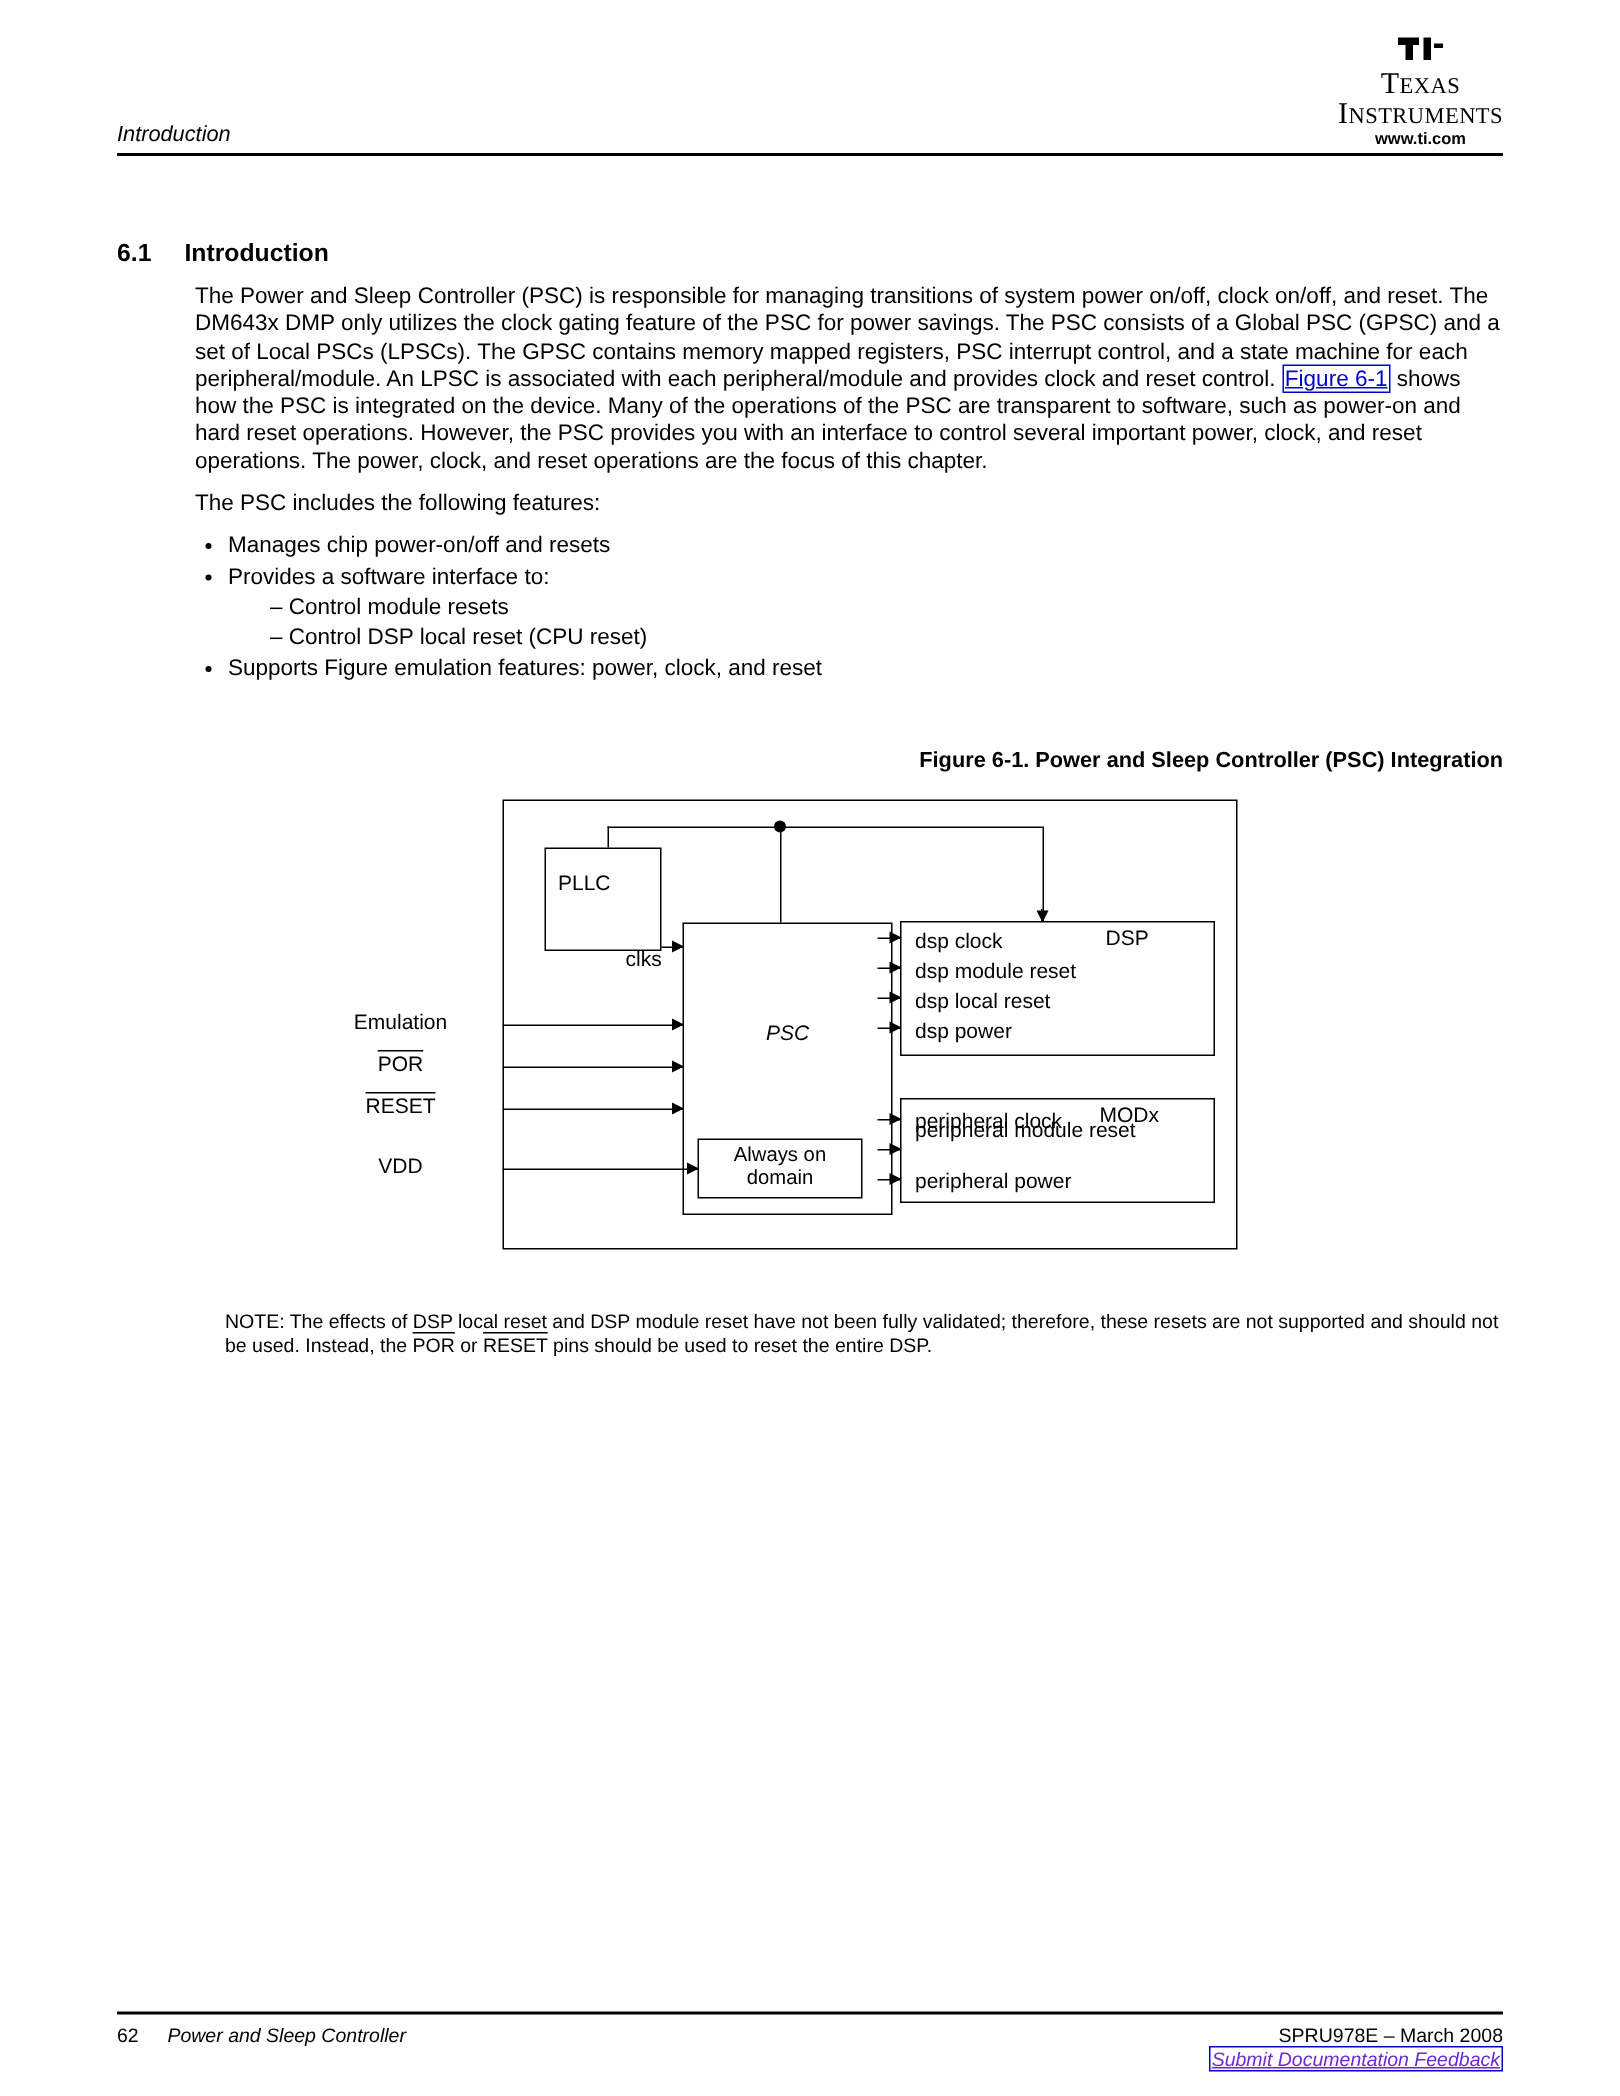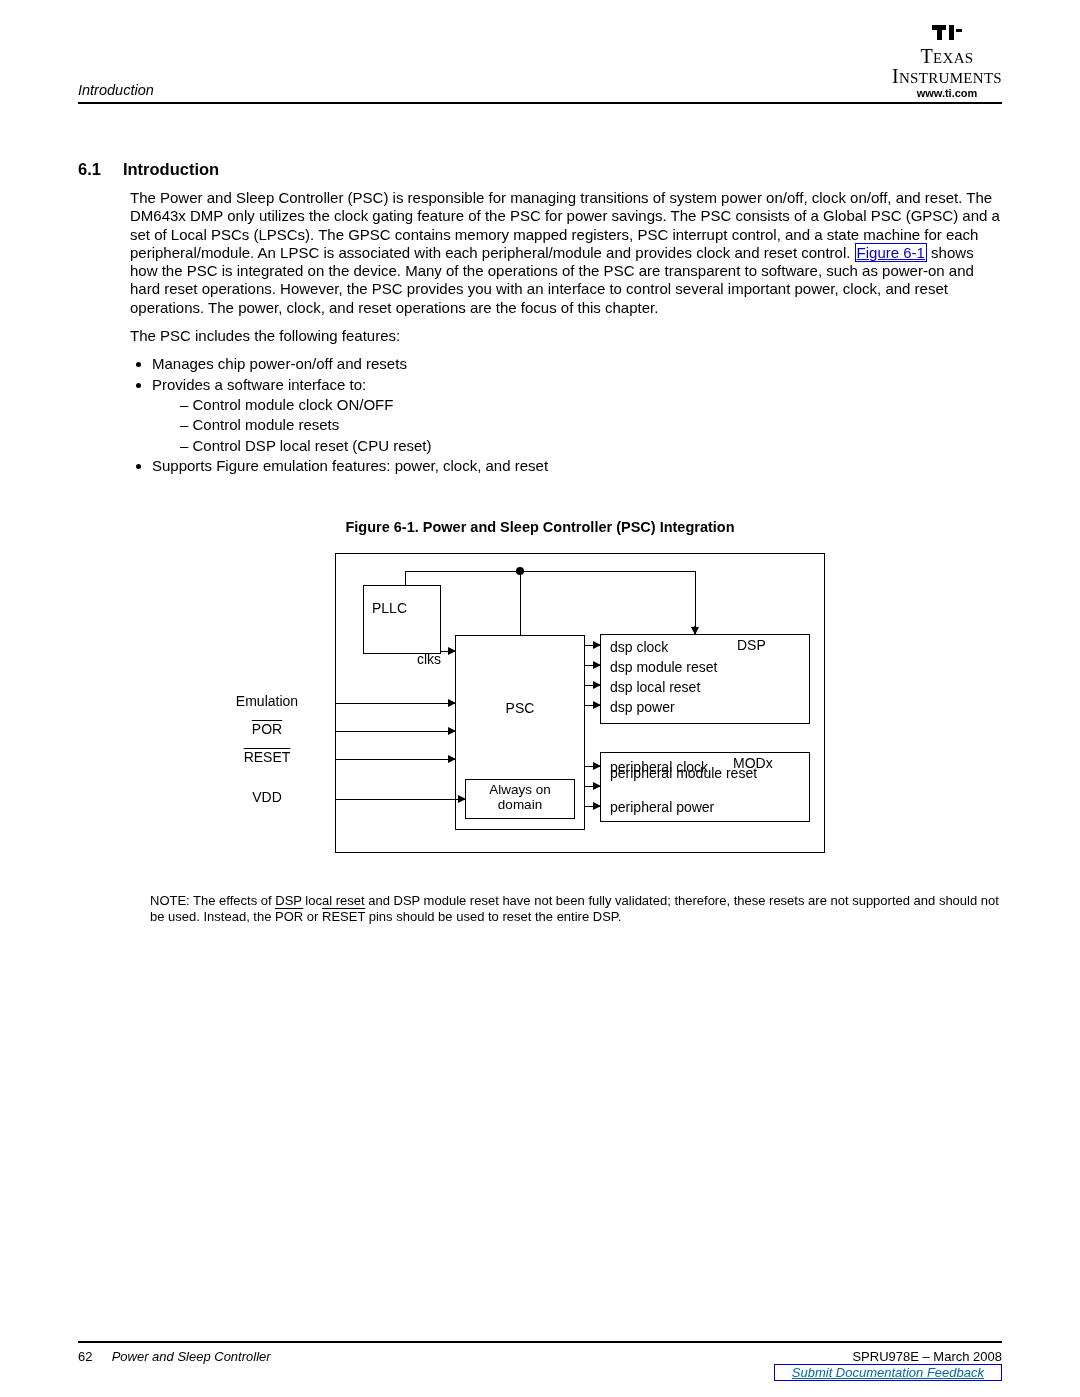--- a/index.html
+++ b/index.html
@@ -12,37 +12,37 @@
   .runhead{font-style:italic;font-size:14.5px;margin-top:54px;}
   .topline{border-top:2px solid #000;margin-top:4px;}
   .section-head{margin-top:56px;display:flex;gap:22px;font-weight:700;font-size:16.5px;}
   .body{margin:10px 0 0 52px;font-size:15px;line-height:1.22;}
   .body p{margin:0 0 10px 0;}
   .body ul{margin:2px 0 0 0;padding-left:22px;}
   .body ul li{margin:2px 0;}
   .body ul ul{list-style:none;padding-left:28px;}
   .body ul ul li::before{content:"–  ";}
   .link{color:#0000d0;border:1px solid #0000d0;padding:0 1px;text-decoration:underline;}
-  .figcap{text-align:center;font-weight:700;font-size:14.5px;margin-top:44px;}
+  .figcap{text-align:right;font-weight:700;font-size:14.5px;margin-top:44px;}
   .overline{text-decoration:overline;}
   .figure{margin:18px auto 0 auto;width:570px;font-size:14px;}
   .note{margin:30px 0 0 72px;font-size:13px;line-height:1.25;}
   .botline{position:absolute;left:78px;right:78px;bottom:54px;border-top:2px solid #000;}
   .footer{position:absolute;left:78px;right:78px;bottom:16px;font-size:13px;}
   .footer-left{float:left;}
   .footer-left .pn{display:inline-block;width:30px;}
   .footer-left .chap{font-style:italic;}
   .footer-right{float:right;text-align:right;line-height:1.25;}
-  .footer-link{color:#0369a1;text-decoration:underline;border:1px solid #0000d0;padding:0 17px;font-style:italic;}
+  .footer-link{color:#6d28d9;text-decoration:underline;border:1px solid #0000d0;padding:0 1px;font-style:italic;}
   
   .diagram{position:relative;width:570px;height:310px;}
   .dbox{position:absolute;border:1.8px solid #000;box-sizing:border-box;}
   #boxOuter{left:80px;top:0;width:490px;height:300px;}
   #boxPLLC{left:108px;top:32px;width:78px;height:69px;padding:14px 0 0 8px;}
-  #boxPSC{left:200px;top:82px;width:130px;height:195px;text-align:center;}
+  #boxPSC{left:200px;top:82px;width:140px;height:195px;text-align:center;font-style:italic;}
   #boxPSC .lab{margin-top:64px;}
   #boxAOD{position:absolute;left:210px;top:226px;width:110px;height:40px;text-align:center;border:1.5px solid #000;padding-top:3px;font-size:13.5px;line-height:1.1;box-sizing:border-box;}
   #boxDSP{left:345px;top:81px;width:210px;height:90px;}
   #boxMOD{left:345px;top:199px;width:210px;height:70px;}
   .txtR{position:absolute;right:498px;text-align:center;width:120px;}
   .txtIn{position:absolute;font-size:14px;}
   .arrow{position:absolute;height:0;border-top:1.5px solid #000;}
   .arrow.r::after{content:"";position:absolute;right:-1px;top:-5px;border-left:8px solid #000;border-top:4.5px solid transparent;border-bottom:4.5px solid transparent;}
   .vline{position:absolute;width:0;border-left:1.5px solid #000;}
   .dot{position:absolute;width:8px;height:8px;background:#000;border-radius:50%;}
@@ -73,21 +73,20 @@
   <div class="body">
     <p>
       <span>The Power and Sleep Controller (PSC) is responsible for managing transitions of system power on/off, clock on/off, and reset. The DM643x DMP only utilizes the clock gating feature of the PSC for power savings. The PSC consists of a Global PSC (GPSC) and a set of Local PSCs (LPSCs). The GPSC contains memory mapped registers, PSC interrupt control, and a state machine for each peripheral/module. An LPSC is associated with each peripheral/module and provides clock and reset control. </span><a class="link">Figure 6-1</a><span> shows how the PSC is integrated on the device. Many of the operations of the PSC are transparent to software, such as power-on and hard reset operations. However, the PSC provides you with an interface to control several important power, clock, and reset operations. The power, clock, and reset operations are the focus of this chapter.</span>
     </p>
     <p>The PSC includes the following features:</p>
     <ul>
       <li>Manages chip power-on/off and resets</li>
       <li>
         <span>Provides a software interface to:</span>
         <ul>
-          <li>Control module clock ON/OFF</li>
           <li>Control module resets</li>
           <li>Control DSP local reset (CPU reset)</li>
         </ul>
       </li>
       <li>Supports Figure emulation features: power, clock, and reset</li>
     </ul>
   </div>
 
   <div class="figcap">Figure 6-1. Power and Sleep Controller (PSC) Integration</div>
 

